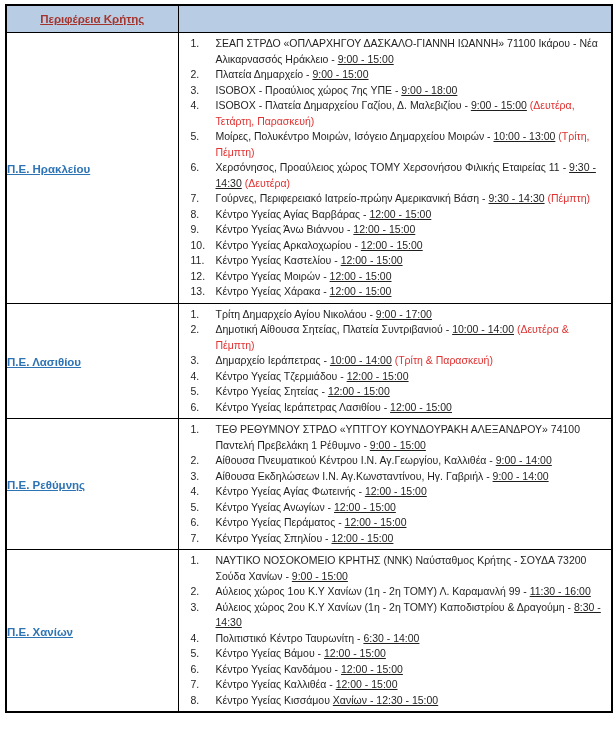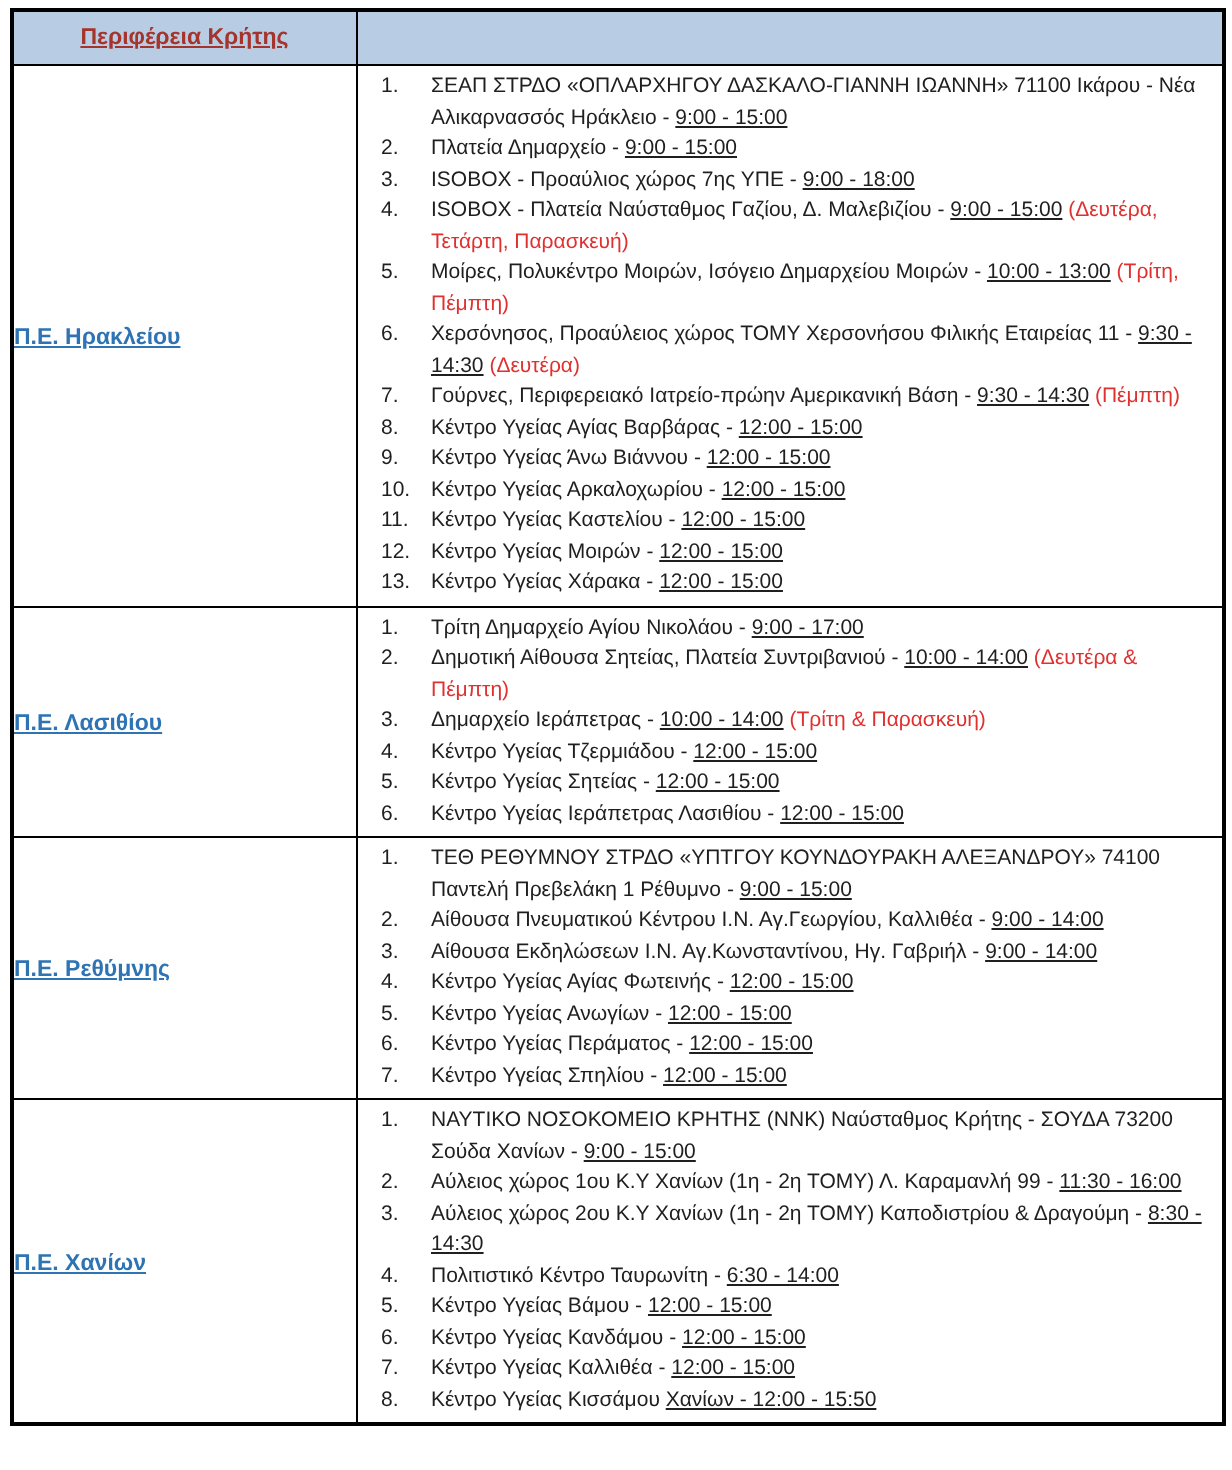--- a/index.html
+++ b/index.html
@@ -52,21 +52,21 @@
         <th></th>
       </tr>
     </thead>
     <tbody id="regions-body">
         <tr>
           <td class="region-cell"><span class="region-link">Π.Ε. Ηρακλείου</span></td>
           <td class="locations-cell">
             <div class="item"><span class="num">1.</span><span class="txt"><span>ΣΕΑΠ ΣΤΡΔΟ «ΟΠΛΑΡΧΗΓΟΥ ΔΑΣΚΑΛΟ-ΓΙΑΝΝΗ ΙΩΑΝΝΗ» 71100 Ικάρου - Νέα Αλικαρνασσός Ηράκλειο - </span><span class="time">9:00 - 15:00</span></span></div>
             <div class="item"><span class="num">2.</span><span class="txt"><span>Πλατεία Δημαρχείο - </span><span class="time">9:00 - 15:00</span></span></div>
             <div class="item"><span class="num">3.</span><span class="txt"><span>ISOBOX - Προαύλιος χώρος 7ης ΥΠΕ - </span><span class="time">9:00 - 18:00</span></span></div>
-            <div class="item"><span class="num">4.</span><span class="txt"><span>ISOBOX - Πλατεία Ναύσταθμος Γαζίου, Δ. Μαλεβιζίου - </span><span class="time">9:00 - 15:00</span><span class="days">&nbsp;(Δευτέρα, Τετάρτη, Παρασκευή)</span></span></div>
+            <div class="item"><span class="num">4.</span><span class="txt"><span>ISOBOX - Πλατεία Δημαρχείου Γαζίου, Δ. Μαλεβιζίου - </span><span class="time">9:00 - 15:00</span><span class="days">&nbsp;(Δευτέρα, Τετάρτη, Παρασκευή)</span></span></div>
             <div class="item"><span class="num">5.</span><span class="txt"><span>Μοίρες, Πολυκέντρο Μοιρών, Ισόγειο Δημαρχείου Μοιρών - </span><span class="time">10:00 - 13:00</span><span class="days">&nbsp;(Τρίτη, Πέμπτη)</span></span></div>
             <div class="item"><span class="num">6.</span><span class="txt"><span>Χερσόνησος, Προαύλειος χώρος ΤΟΜΥ Χερσονήσου Φιλικής Εταιρείας 11 - </span><span class="time">9:30 - 14:30</span><span class="days">&nbsp;(Δευτέρα)</span></span></div>
             <div class="item"><span class="num">7.</span><span class="txt"><span>Γούρνες, Περιφερειακό Ιατρείο-πρώην Αμερικανική Βάση - </span><span class="time">9:30 - 14:30</span><span class="days">&nbsp;(Πέμπτη)</span></span></div>
             <div class="item"><span class="num">8.</span><span class="txt"><span>Κέντρο Υγείας Αγίας Βαρβάρας - </span><span class="time">12:00 - 15:00</span></span></div>
             <div class="item"><span class="num">9.</span><span class="txt"><span>Κέντρο Υγείας Άνω Βιάννου - </span><span class="time">12:00 - 15:00</span></span></div>
             <div class="item"><span class="num">10.</span><span class="txt"><span>Κέντρο Υγείας Αρκαλοχωρίου - </span><span class="time">12:00 - 15:00</span></span></div>
             <div class="item"><span class="num">11.</span><span class="txt"><span>Κέντρο Υγείας Καστελίου - </span><span class="time">12:00 - 15:00</span></span></div>
             <div class="item"><span class="num">12.</span><span class="txt"><span>Κέντρο Υγείας Μοιρών - </span><span class="time">12:00 - 15:00</span></span></div>
             <div class="item"><span class="num">13.</span><span class="txt"><span>Κέντρο Υγείας Χάρακα - </span><span class="time">12:00 - 15:00</span></span></div>
           </td>
@@ -97,18 +97,18 @@
         <tr>
           <td class="region-cell"><span class="region-link">Π.Ε. Χανίων</span></td>
           <td class="locations-cell">
             <div class="item"><span class="num">1.</span><span class="txt"><span>ΝΑΥΤΙΚΟ ΝΟΣΟΚΟΜΕΙΟ ΚΡΗΤΗΣ (ΝΝΚ) Ναύσταθμος Κρήτης - ΣΟΥΔΑ 73200 Σούδα Χανίων - </span><span class="time">9:00 - 15:00</span></span></div>
             <div class="item"><span class="num">2.</span><span class="txt"><span>Αύλειος χώρος 1ου Κ.Υ Χανίων (1η - 2η ΤΟΜΥ) Λ. Καραμανλή 99 - </span><span class="time">11:30 - 16:00</span></span></div>
             <div class="item"><span class="num">3.</span><span class="txt"><span>Αύλειος χώρος 2ου Κ.Υ Χανίων (1η - 2η ΤΟΜΥ) Καποδιστρίου &amp; Δραγούμη - </span><span class="time">8:30 - 14:30</span></span></div>
             <div class="item"><span class="num">4.</span><span class="txt"><span>Πολιτιστικό Κέντρο Ταυρωνίτη - </span><span class="time">6:30 - 14:00</span></span></div>
             <div class="item"><span class="num">5.</span><span class="txt"><span>Κέντρο Υγείας Βάμου - </span><span class="time">12:00 - 15:00</span></span></div>
             <div class="item"><span class="num">6.</span><span class="txt"><span>Κέντρο Υγείας Κανδάμου - </span><span class="time">12:00 - 15:00</span></span></div>
             <div class="item"><span class="num">7.</span><span class="txt"><span>Κέντρο Υγείας Καλλιθέα - </span><span class="time">12:00 - 15:00</span></span></div>
-            <div class="item"><span class="num">8.</span><span class="txt"><span>Κέντρο Υγείας Κισσάμου </span><span class="time">Χανίων - 12:00 - 15:50</span></span></div>
+            <div class="item"><span class="num">8.</span><span class="txt"><span>Κέντρο Υγείας Κισσάμου </span><span class="time">Χανίων - 12:30 - 15:00</span></span></div>
           </td>
         </tr>
       </tbody>
   </table>
 </div>
 
 </body></html>

